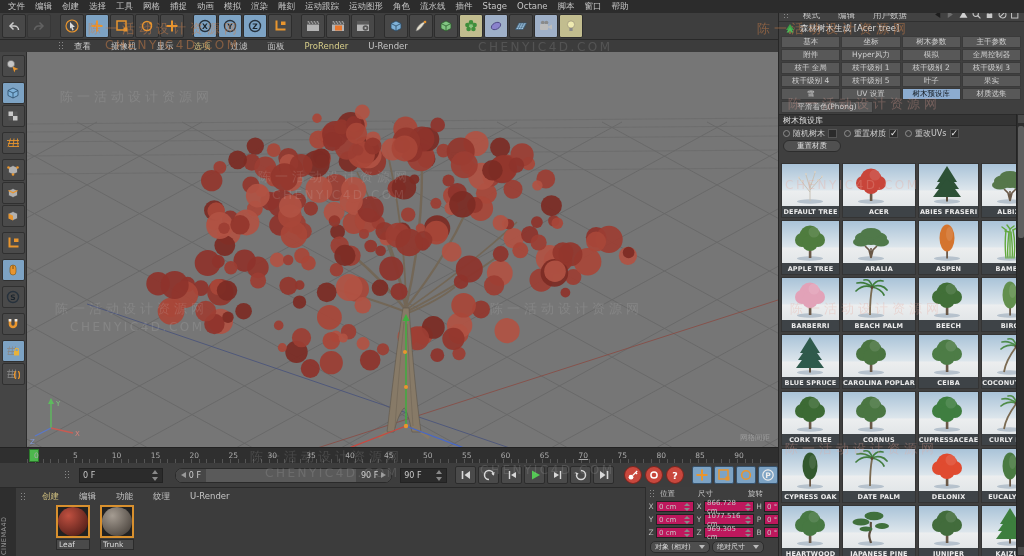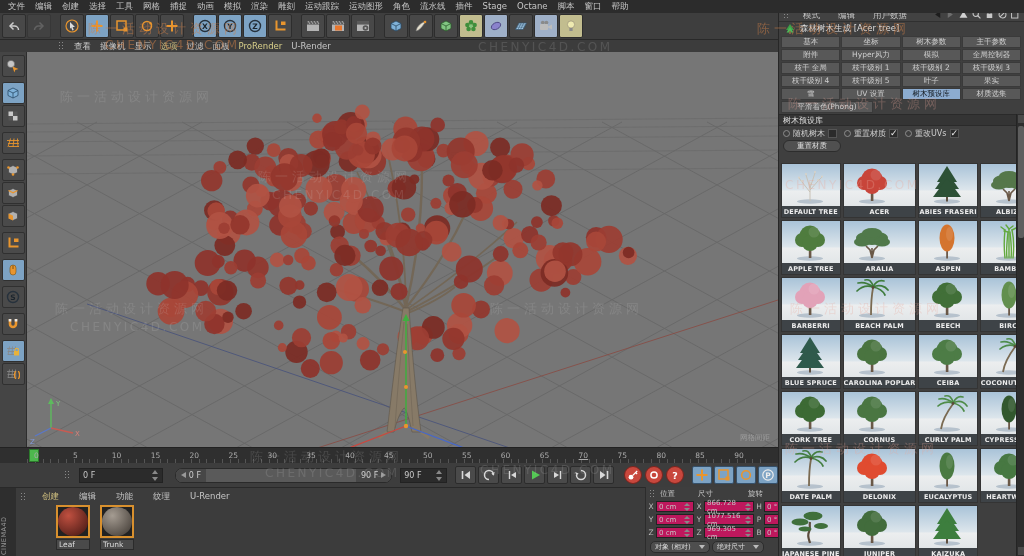--- a/index.html
+++ b/index.html
@@ -277,21 +277,21 @@
       <div class="tbtn lit">
         <svg viewBox="0 0 14 14" width="14" height="14">
           <circle cx="7" cy="5.5" r="3.6" fill="#eeeab0" stroke="#99917a" stroke-width=".7"></circle>
           <rect x="5.4" y="9" width="3.2" height="3" fill="#8a8a8a"></rect>
         </svg>
       </div>
     </div>
 
   <div id="vpmenu">
     <span class="grip"></span>
-    <span id="vpmenuitems" style="display:flex;gap:9px">
+    <span id="vpmenuitems" style="display:flex;gap:20px">
         <span class="mitem">查看</span>
         <span class="mitem">摄像机</span>
         <span class="mitem">显示</span>
         <span class="mitem hl-tan">选项</span>
         <span class="mitem">过滤</span>
         <span class="mitem">面板</span>
         <span class="mitem hl-yellow">ProRender</span>
         <span class="mitem">U-Render</span>
       </span>
   </div>
@@ -1341,20 +1341,36 @@
               </g>
               <circle cx="32" cy="11" r="5.5" fill="#ffffff" opacity=".1"></circle>
             </svg>
           </div>
           <div class="tlabel">CORNUS</div>
         </div>
         <div class="tcell">
           <div class="tthumb">
             <svg viewBox="0 0 57 42" width="57" height="42">
               <ellipse cx="28" cy="37.5" rx="13" ry="2.2" fill="#8fa3b4" opacity=".55"></ellipse>
+              <rect x="26.8" y="24" width="2.6" height="13" fill="#6a5847"></rect>
+              <g fill="#3f7e40">
+                <circle cx="28" cy="15" r="10.5"></circle>
+                <circle cx="20" cy="19" r="7"></circle>
+                <circle cx="36" cy="19" r="7"></circle>
+                <circle cx="28" cy="22" r="8"></circle>
+              </g>
+              <circle cx="32" cy="11" r="5.5" fill="#ffffff" opacity=".1"></circle>
+            </svg>
+          </div>
+          <div class="tlabel">CUPRESSACEAE</div>
+        </div>
+        <div class="tcell">
+          <div class="tthumb">
+            <svg viewBox="0 0 57 42" width="57" height="42">
+              <ellipse cx="28" cy="37.5" rx="13" ry="2.2" fill="#8fa3b4" opacity=".55"></ellipse>
               <path d="M22 37C23 30 28 20 34 12" stroke="#7a6a52" stroke-width="1.8" fill="none"></path>
               <g stroke="#4f8c48" stroke-width="1.7" fill="none" stroke-linecap="round">
                 <path d="M34 11C28 9 22 11 19 14"></path>
                 <path d="M34 11C29 7 24 6 20 7"></path>
                 <path d="M34 11C33 5 30 3 26 4"></path>
                 <path d="M34 11C37 5 41 4 44 5"></path>
                 <path d="M34 11C40 8 45 10 48 14"></path>
                 <path d="M34 11C39 12 43 15 45 19"></path>
               </g>
               <circle cx="34" cy="11.5" r="1.4" fill="#5a4a38"></circle>

